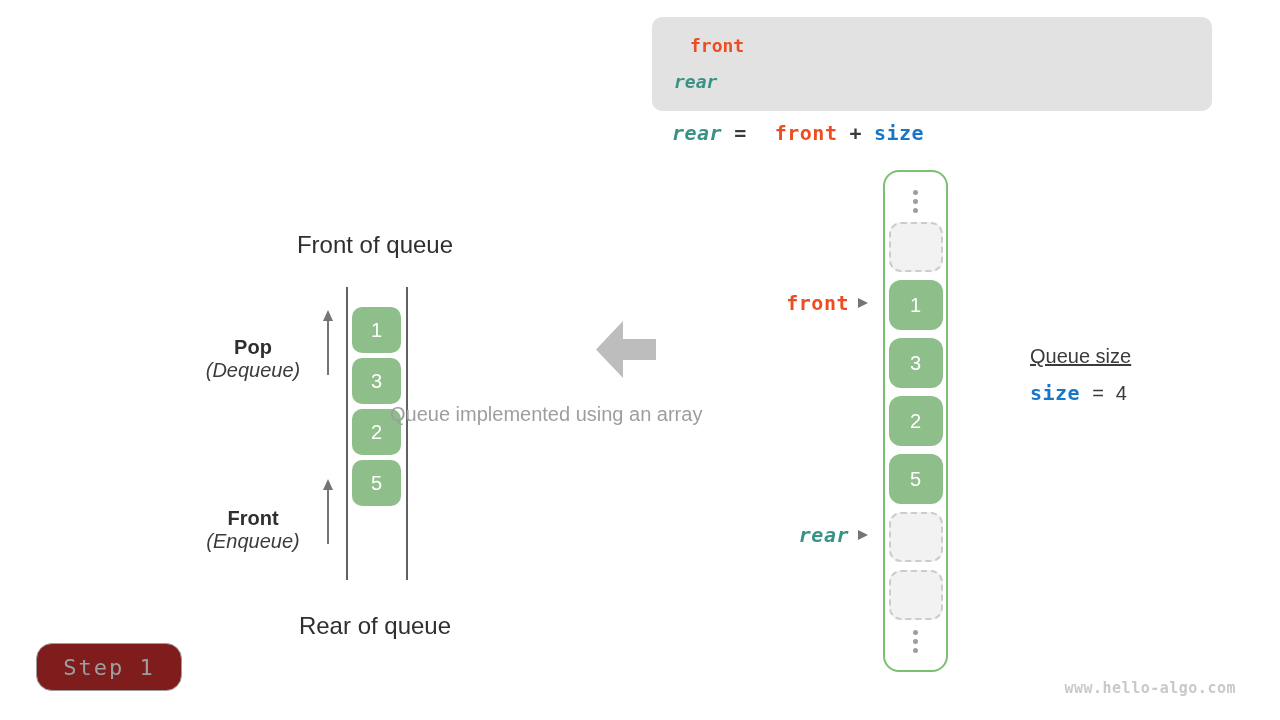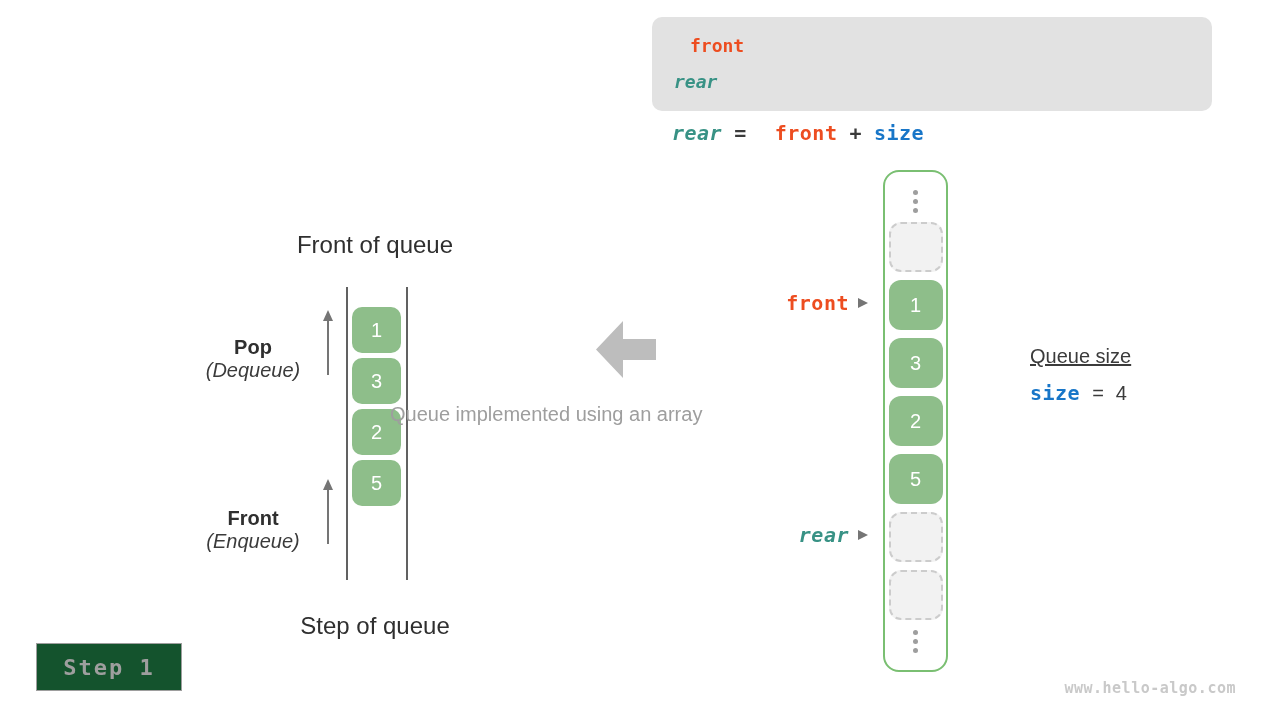--- a/index.html
+++ b/index.html
@@ -93,23 +93,23 @@
   .pointer-rear{top:523px;}
 
   
   .queue-size-title{left:1030px;top:345px;font-size:20px;color:var(--text-dark);text-decoration:underline;}
   .queue-size-eq{left:1030px;top:381px;font-size:20px;display:flex;gap:12px;align-items:baseline;}
   .queue-size-eq .var{font-weight:bold;letter-spacing:.5px;}
 
   
   .step-badge{
     left:36px;top:643px;width:146px;height:48px;
-    border:1.5px solid var(--gray-mid);border-radius:0;background:#14532d;
+    border:1.5px solid var(--gray-mid);border-radius:16px;background:#7f1d1d;
     display:flex;align-items:center;justify-content:center;
-    color:var(--gray-mid);font-size:22px;font-weight:bold;letter-spacing:2px;
+    color:var(--gray-mid);font-size:22px;font-weight:normal;letter-spacing:2px;
   }
 
   
   .watermark{right:44px;top:679px;font-size:15px;color:var(--watermark);letter-spacing:.5px;}
 </style>
 </head>
 <body>
 
 <div class="abs info-box">
   <div class="info-line">
@@ -122,21 +122,21 @@
 
 <div class="abs formula mono">
   <span class="code-rear">rear</span>
   <span class="op">=</span>
   <span class="code-front">front</span>
   <span class="op">+</span>
   <span class="code-size">size</span>
 </div>
 
 <div class="abs h-label front-of-queue">Front of queue</div>
-<div class="abs h-label rear-of-queue">Step of queue</div>
+<div class="abs h-label rear-of-queue">Rear of queue</div>
 
 <div class="abs vline l"></div>
 <div class="abs vline r"></div>
 
 <div class="abs left-cells">
   <div class="cell">1</div>
   <div class="cell">3</div>
   <div class="cell">2</div>
   <div class="cell">5</div>
 </div>

